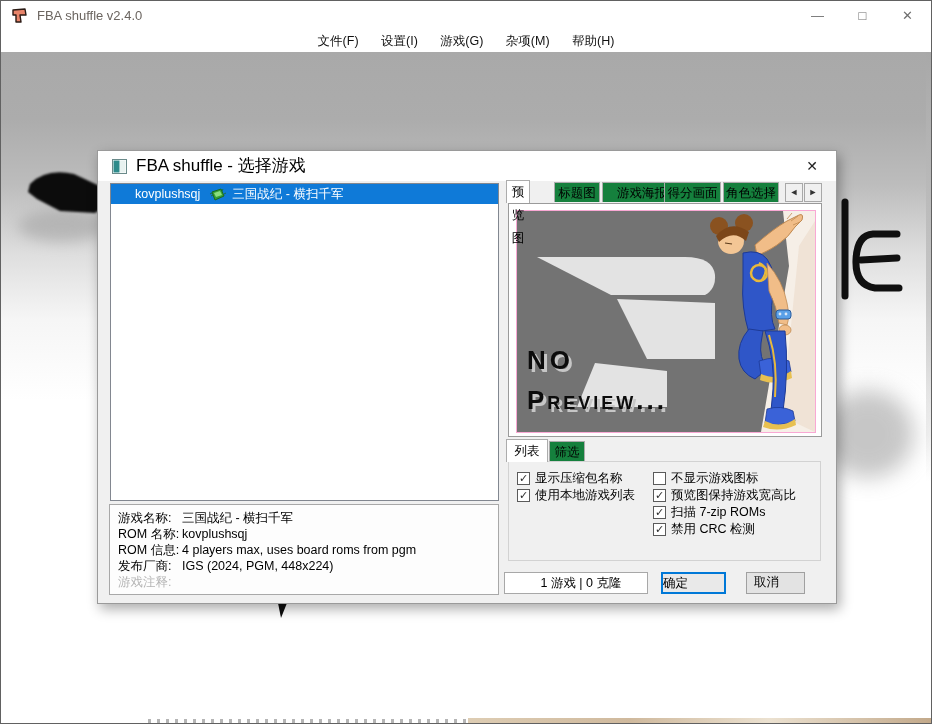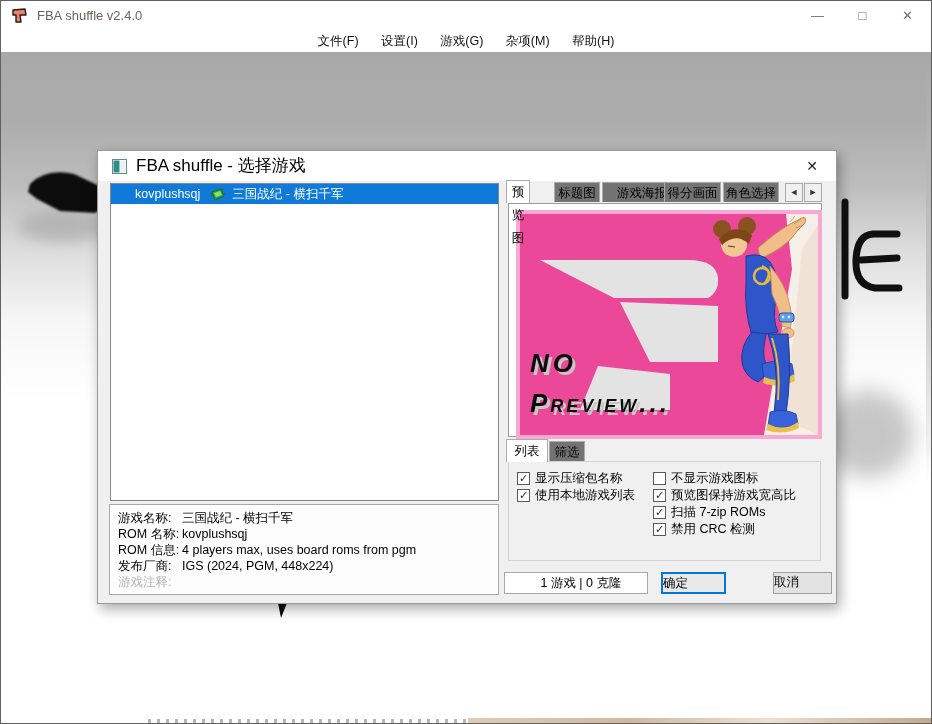--- a/index.html
+++ b/index.html
@@ -38,50 +38,50 @@
   .list-rom{margin-left:24px;}
   .chip{margin-left:10px;width:16px;height:13px;}
   .list-title{margin-left:6px;}
   
   .info{position:absolute;left:11px;top:353px;width:388px;height:89px;background:#fdfdfd;border:1px solid #a8a8a8;}
   .info-row{position:absolute;left:0;width:100%;height:16px;line-height:16px;}
   .info-label{position:absolute;left:8px;color:#000;text-align:center;}
   .info-value{position:absolute;left:72px;color:#000;white-space:nowrap;}
   .muted{color:#b4b4b4;}
   
-  .tab{position:absolute;height:20px;line-height:20px;text-align:center;background:#737373;
+  .tab{position:absolute;height:20px;line-height:20px;text-align:center;background:#15803d;
        border:1px solid #acacac;border-bottom:none;box-sizing:border-box;color:#000;}
   .tab.active{background:#fff;z-index:3;}
   .spin{position:absolute;width:18px;height:19px;background:#f0f0f0;border:1px solid #a8a8a8;
         box-sizing:border-box;text-align:center;line-height:17px;font-size:9px;color:#333;}
   
   .preview-box{position:absolute;left:410px;top:52px;width:314px;height:234px;background:#fff;
                border:1px solid #9a9a9a;box-sizing:border-box;z-index:2;}
-  .preview-img{position:absolute;left:7px;top:6px;width:298px;height:221px;background:#ec4899;
-               border:4px solid #f9a8d4;overflow:hidden;font-style:italic;}
+  .preview-img{position:absolute;left:7px;top:6px;width:298px;height:221px;background:#737373;
+               border:1px solid #f9a8d4;overflow:hidden;}
   .wm{position:absolute;left:0;top:0;}
   .np{position:absolute;left:10px;font-weight:bold;color:#0c0c0c;letter-spacing:4px;
       text-shadow:3px 3px 0 #c6c6c6;font-size:26px;}
   .np1{top:134px;}
   .np2{top:174px;font-variant-caps:small-caps;letter-spacing:3px;}
   .chunli{position:absolute;right:0;top:0;height:221px;width:112px;}
   
   .opt-pane{position:absolute;left:410px;top:310px;width:313px;height:100px;background:#f0f0f0;
             border:1px solid #d2d2d2;box-sizing:border-box;}
   .cb{position:absolute;display:flex;align-items:center;height:15px;}
   .cb-box{width:13px;height:13px;background:#fff;border:1px solid #5a5a5a;box-sizing:border-box;
           font-size:11px;line-height:11px;text-align:center;color:#2b2b2b;font-weight:bold;}
   .cb-label{margin-left:5px;white-space:nowrap;color:#000;}
   
   .status{position:absolute;left:406px;top:421px;width:144px;height:22px;background:#fff;
           border:1px solid #a8a8a8;box-sizing:border-box;text-align:center;line-height:20px;padding-left:10px;}
   .btn{position:absolute;top:421px;height:22px;background:#e3e3e3;box-sizing:border-box;
        text-align:left;line-height:19px;}
   .btn-ok{left:563px;width:65px;border:2px solid #0078d7;background:#e9e9e9;}
-  .btn-cancel{left:675px;width:59px;border:1px solid #a0a0a0;}
+  .btn-cancel{left:648px;width:59px;border:1px solid #a0a0a0;padding-left:7px;}
 </style>
 </head>
 <body>
 
 <div class="screen">
 
   <div class="bg"></div>
   <div class="edge-right"></div>
   <svg class="decor" viewBox="0 0 932 724">
     <ellipse cx="62" cy="226" rx="44" ry="16" fill="#9b9b9b" opacity="0.5" filter="blur(7px)"></ellipse>

